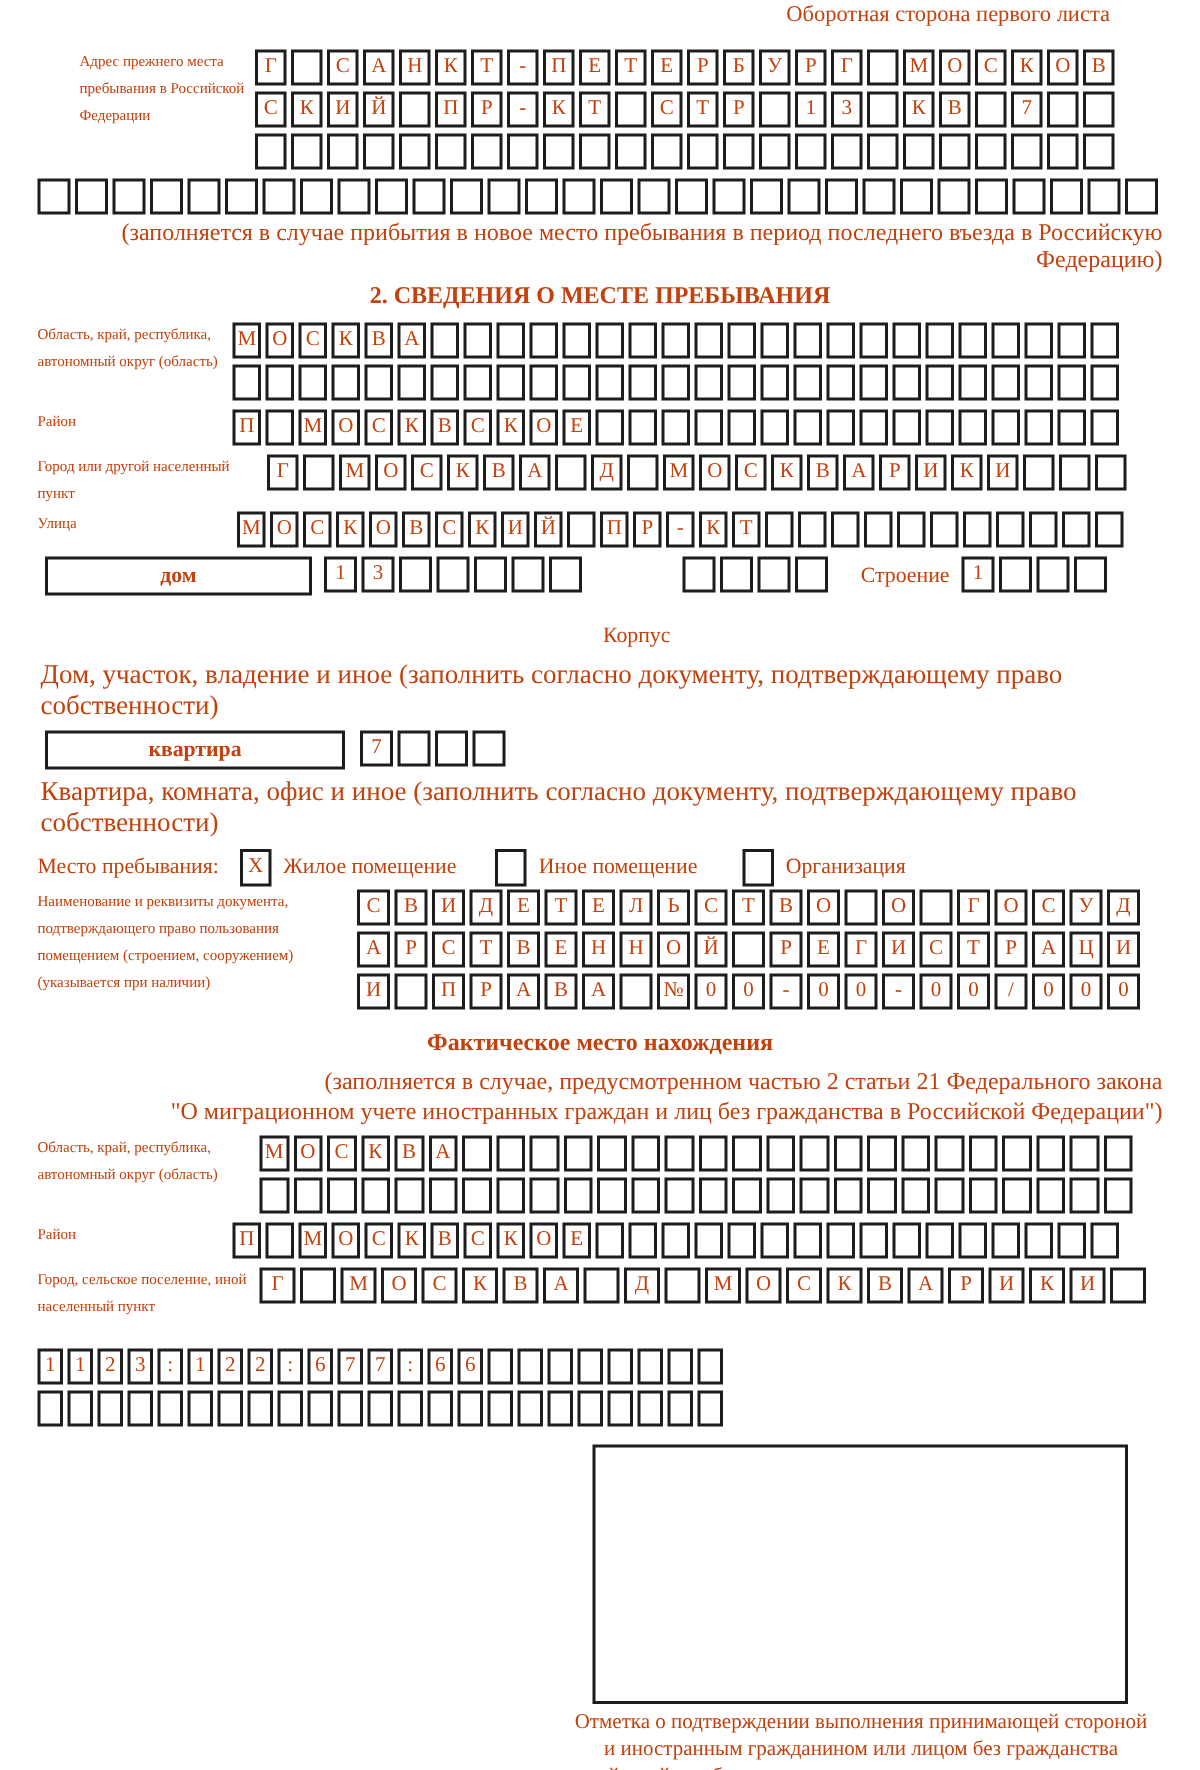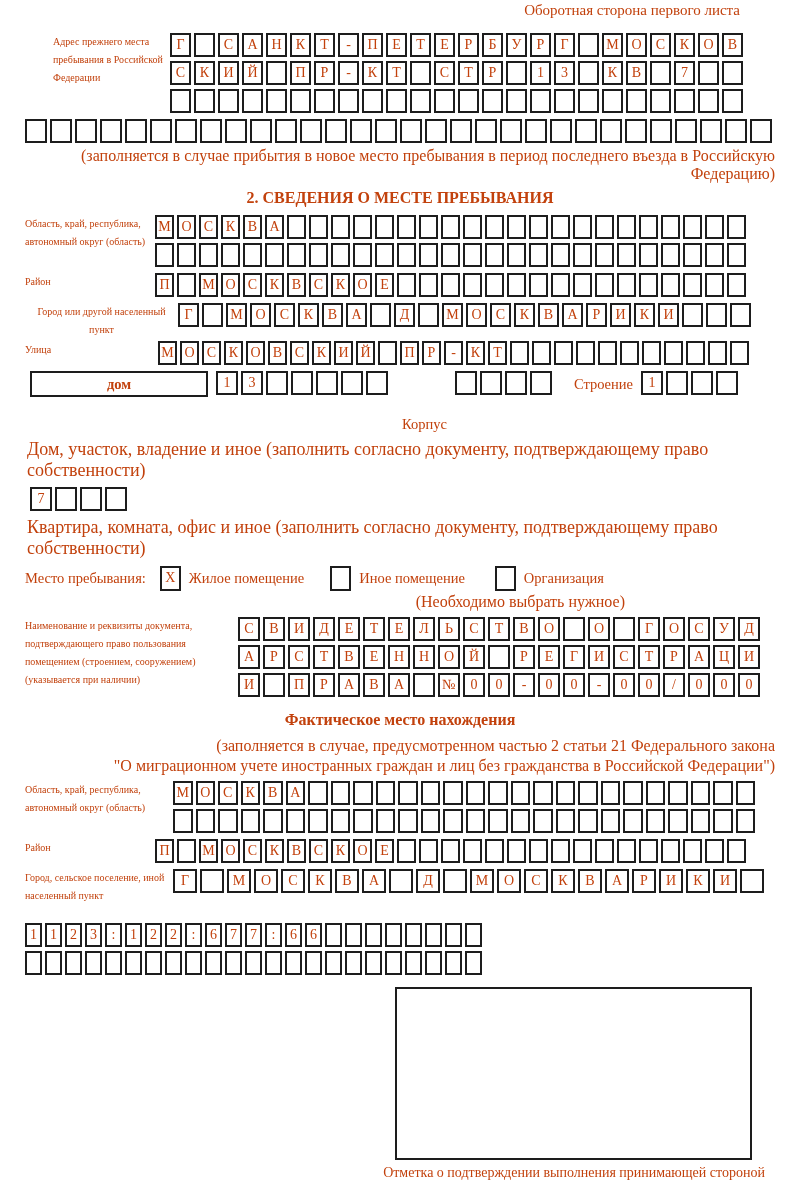--- a/index.html
+++ b/index.html
@@ -265,21 +265,21 @@
         <span class="cell"></span>
         <span class="cell"></span>
         <span class="cell"></span>
         <span class="cell"></span>
         <span class="cell"></span>
         <span class="cell"></span>
       </div>
   </div>
 
   <div class="row-flex block">
-    <div class="lbl" style="width:153px;text-align:center;">Город или другой населенный пункт</div>
+    <div class="lbl" style="width:153px;">Город или другой населенный пункт</div>
     <div class="cells w24">
         <span class="cell">Г</span>
         <span class="cell"></span>
         <span class="cell">М</span>
         <span class="cell">О</span>
         <span class="cell">С</span>
         <span class="cell">К</span>
         <span class="cell">В</span>
         <span class="cell">А</span>
         <span class="cell"></span>
@@ -356,20 +356,21 @@
     <div class="cells w21">
         <span class="cell">1</span>
         <span class="cell"></span>
         <span class="cell"></span>
         <span class="cell"></span>
       </div>
   </div>
   <div class="caption">Дом, участок, владение и иное (заполнить согласно документу, подтверждающему право собственности)</div>
 
   <div class="row-flex block" style="margin-left:5px;gap:10px;">
+    <div class="field-box" style="width:200px;">квартира</div>
     <div class="cells w21">
         <span class="cell">7</span>
         <span class="cell"></span>
         <span class="cell"></span>
         <span class="cell"></span>
       </div>
   </div>
   <div class="caption">Квартира, комната, офис и иное (заполнить согласно документу, подтверждающему право собственности)</div>
 
   <div class="row-flex block" style="gap:14px;align-items:center;">
@@ -380,21 +381,20 @@
     </span>
     <span class="opt" style="margin-left:12px;justify-content:center;">
       <span class="cell-check"></span>
       <span class="inline-lbl">Иное помещение</span>
     </span>
     <span class="opt" style="margin-left:16px;">
       <span class="cell-check"></span>
       <span class="inline-lbl">Организация</span>
     </span>
   </div>
-  <div class="note" style="width:600px;">(Необходимо выбрать нужное)</div>
 
   <div class="row-flex block">
     <div class="lbl" style="width:213px;">Наименование и реквизиты документа, подтверждающего право пользования помещением (строением, сооружением) (указывается при наличии)</div>
     <div>
       <div class="cells w21">
           <span class="cell">С</span>
           <span class="cell">В</span>
           <span class="cell">И</span>
           <span class="cell">Д</span>
           <span class="cell">Е</span>

